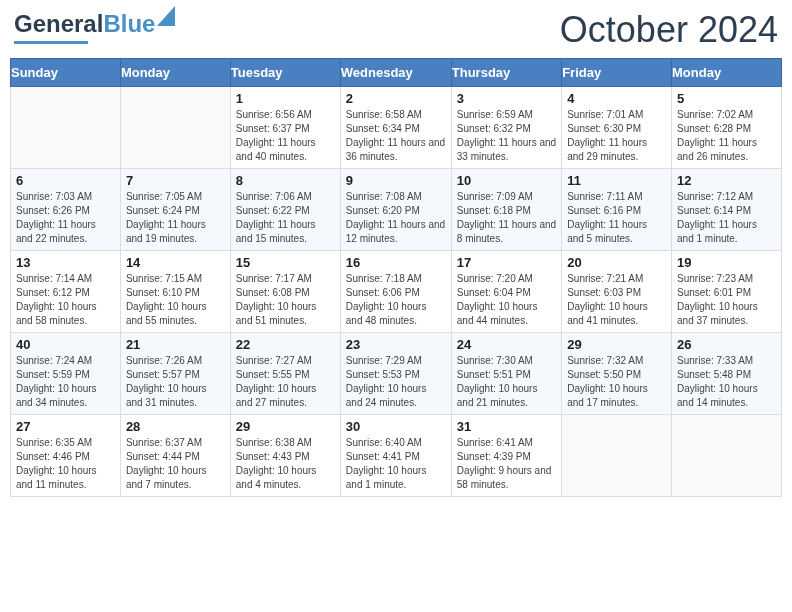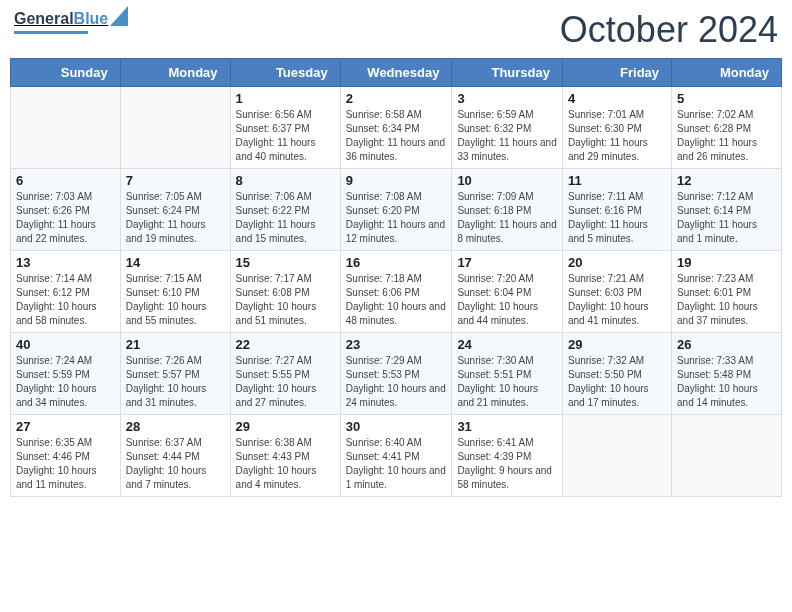--- a/index.html
+++ b/index.html
@@ -33,22 +33,22 @@
     .calendar {
       width: 100%;
       border-collapse: collapse;
       border: 1px solid #ccc;
     }
     .calendar th {
       background: #4a7fc1;
       color: #fff;
       font-size: 13px;
       font-weight: bold;
-      padding: 6px 12px;
-      text-align: right;
+      padding: 6px 0;
+      text-align: left;
       border: 1px solid #3a6aa0;
     }
     .calendar td {
       vertical-align: top;
       border: 1px solid #ddd;
       padding: 4px 5px;
       font-size: 10.5px;
       color: #333;
       width: 113px;
       min-height: 80px;
@@ -74,23 +74,22 @@
     }
     .empty-cell {
       background: #f9f9f9 !important;
     }
     
     .logo-container {
       display: flex;
       align-items: center;
     }
     .logo-word {
-      font-size: 16px;
+      font-size: 24px;
       font-weight: bold;
-      text-decoration: underline;
     }
     .logo-word .general { color: #2c3e50; }
     .logo-word .blue-text { color: #4a90c4; }
   </style>
 </head>
 <body>
 
 <div class="header">
   <div class="logo-container">
     <div>

